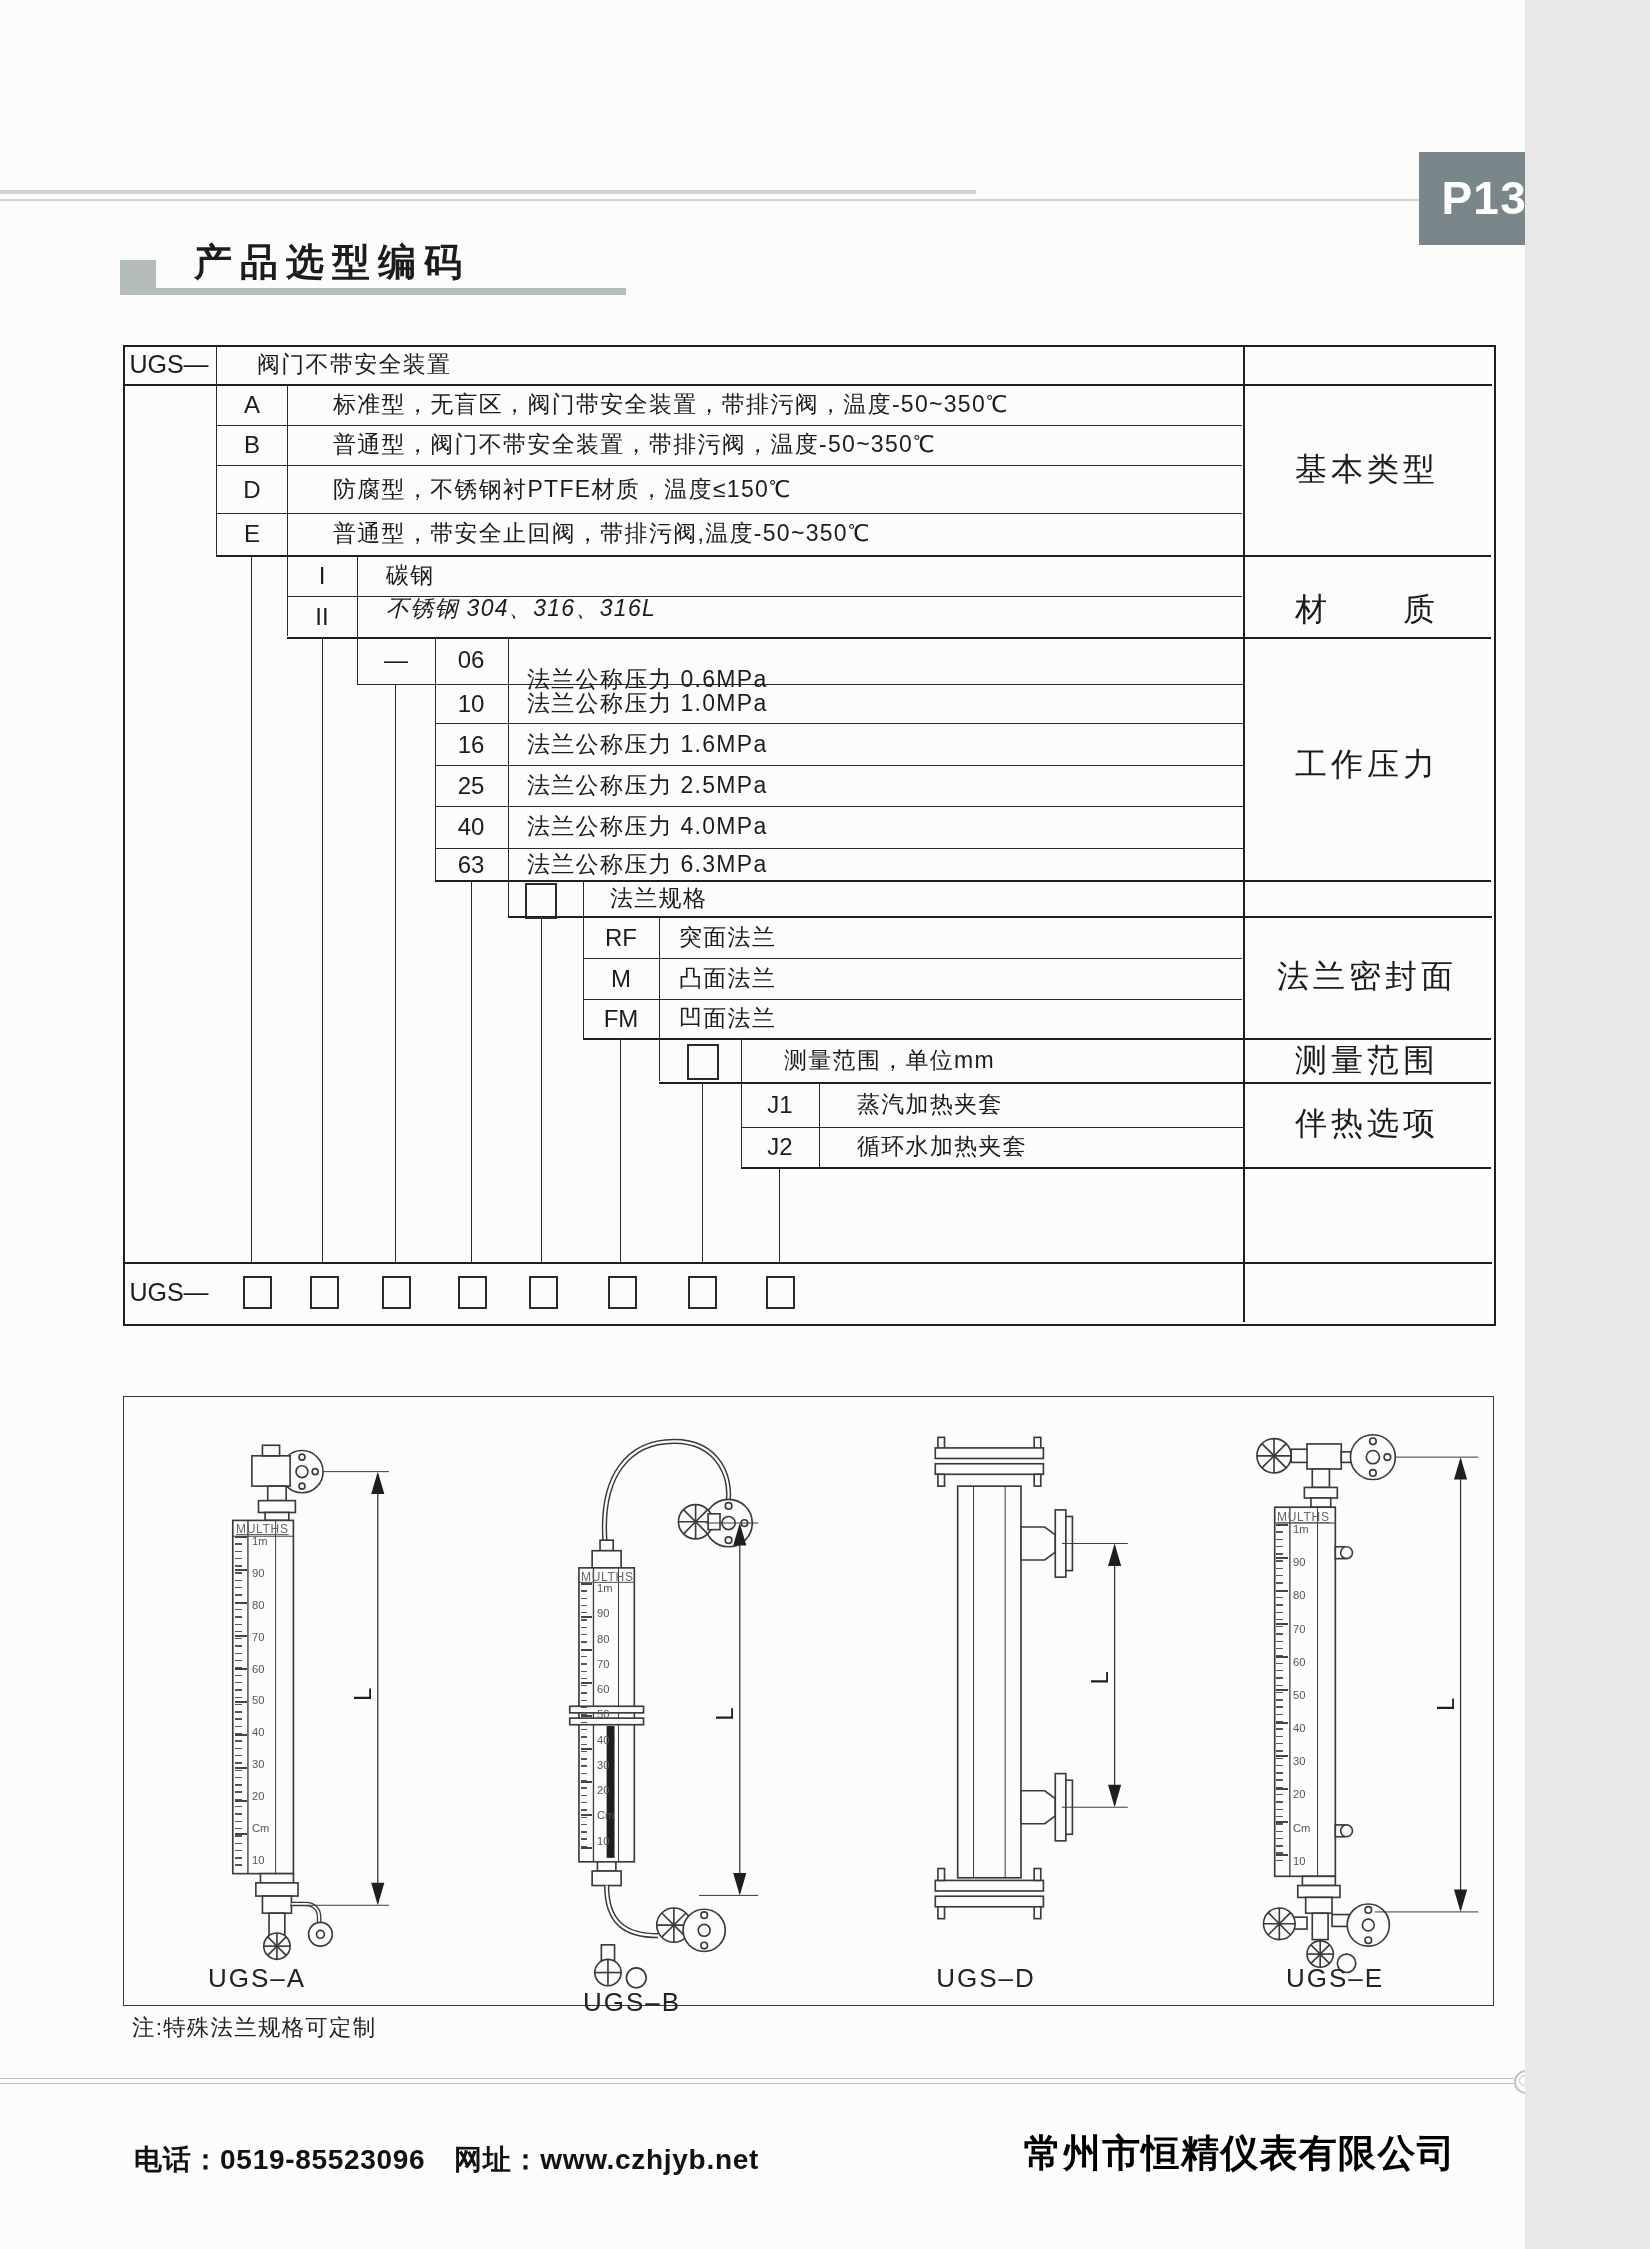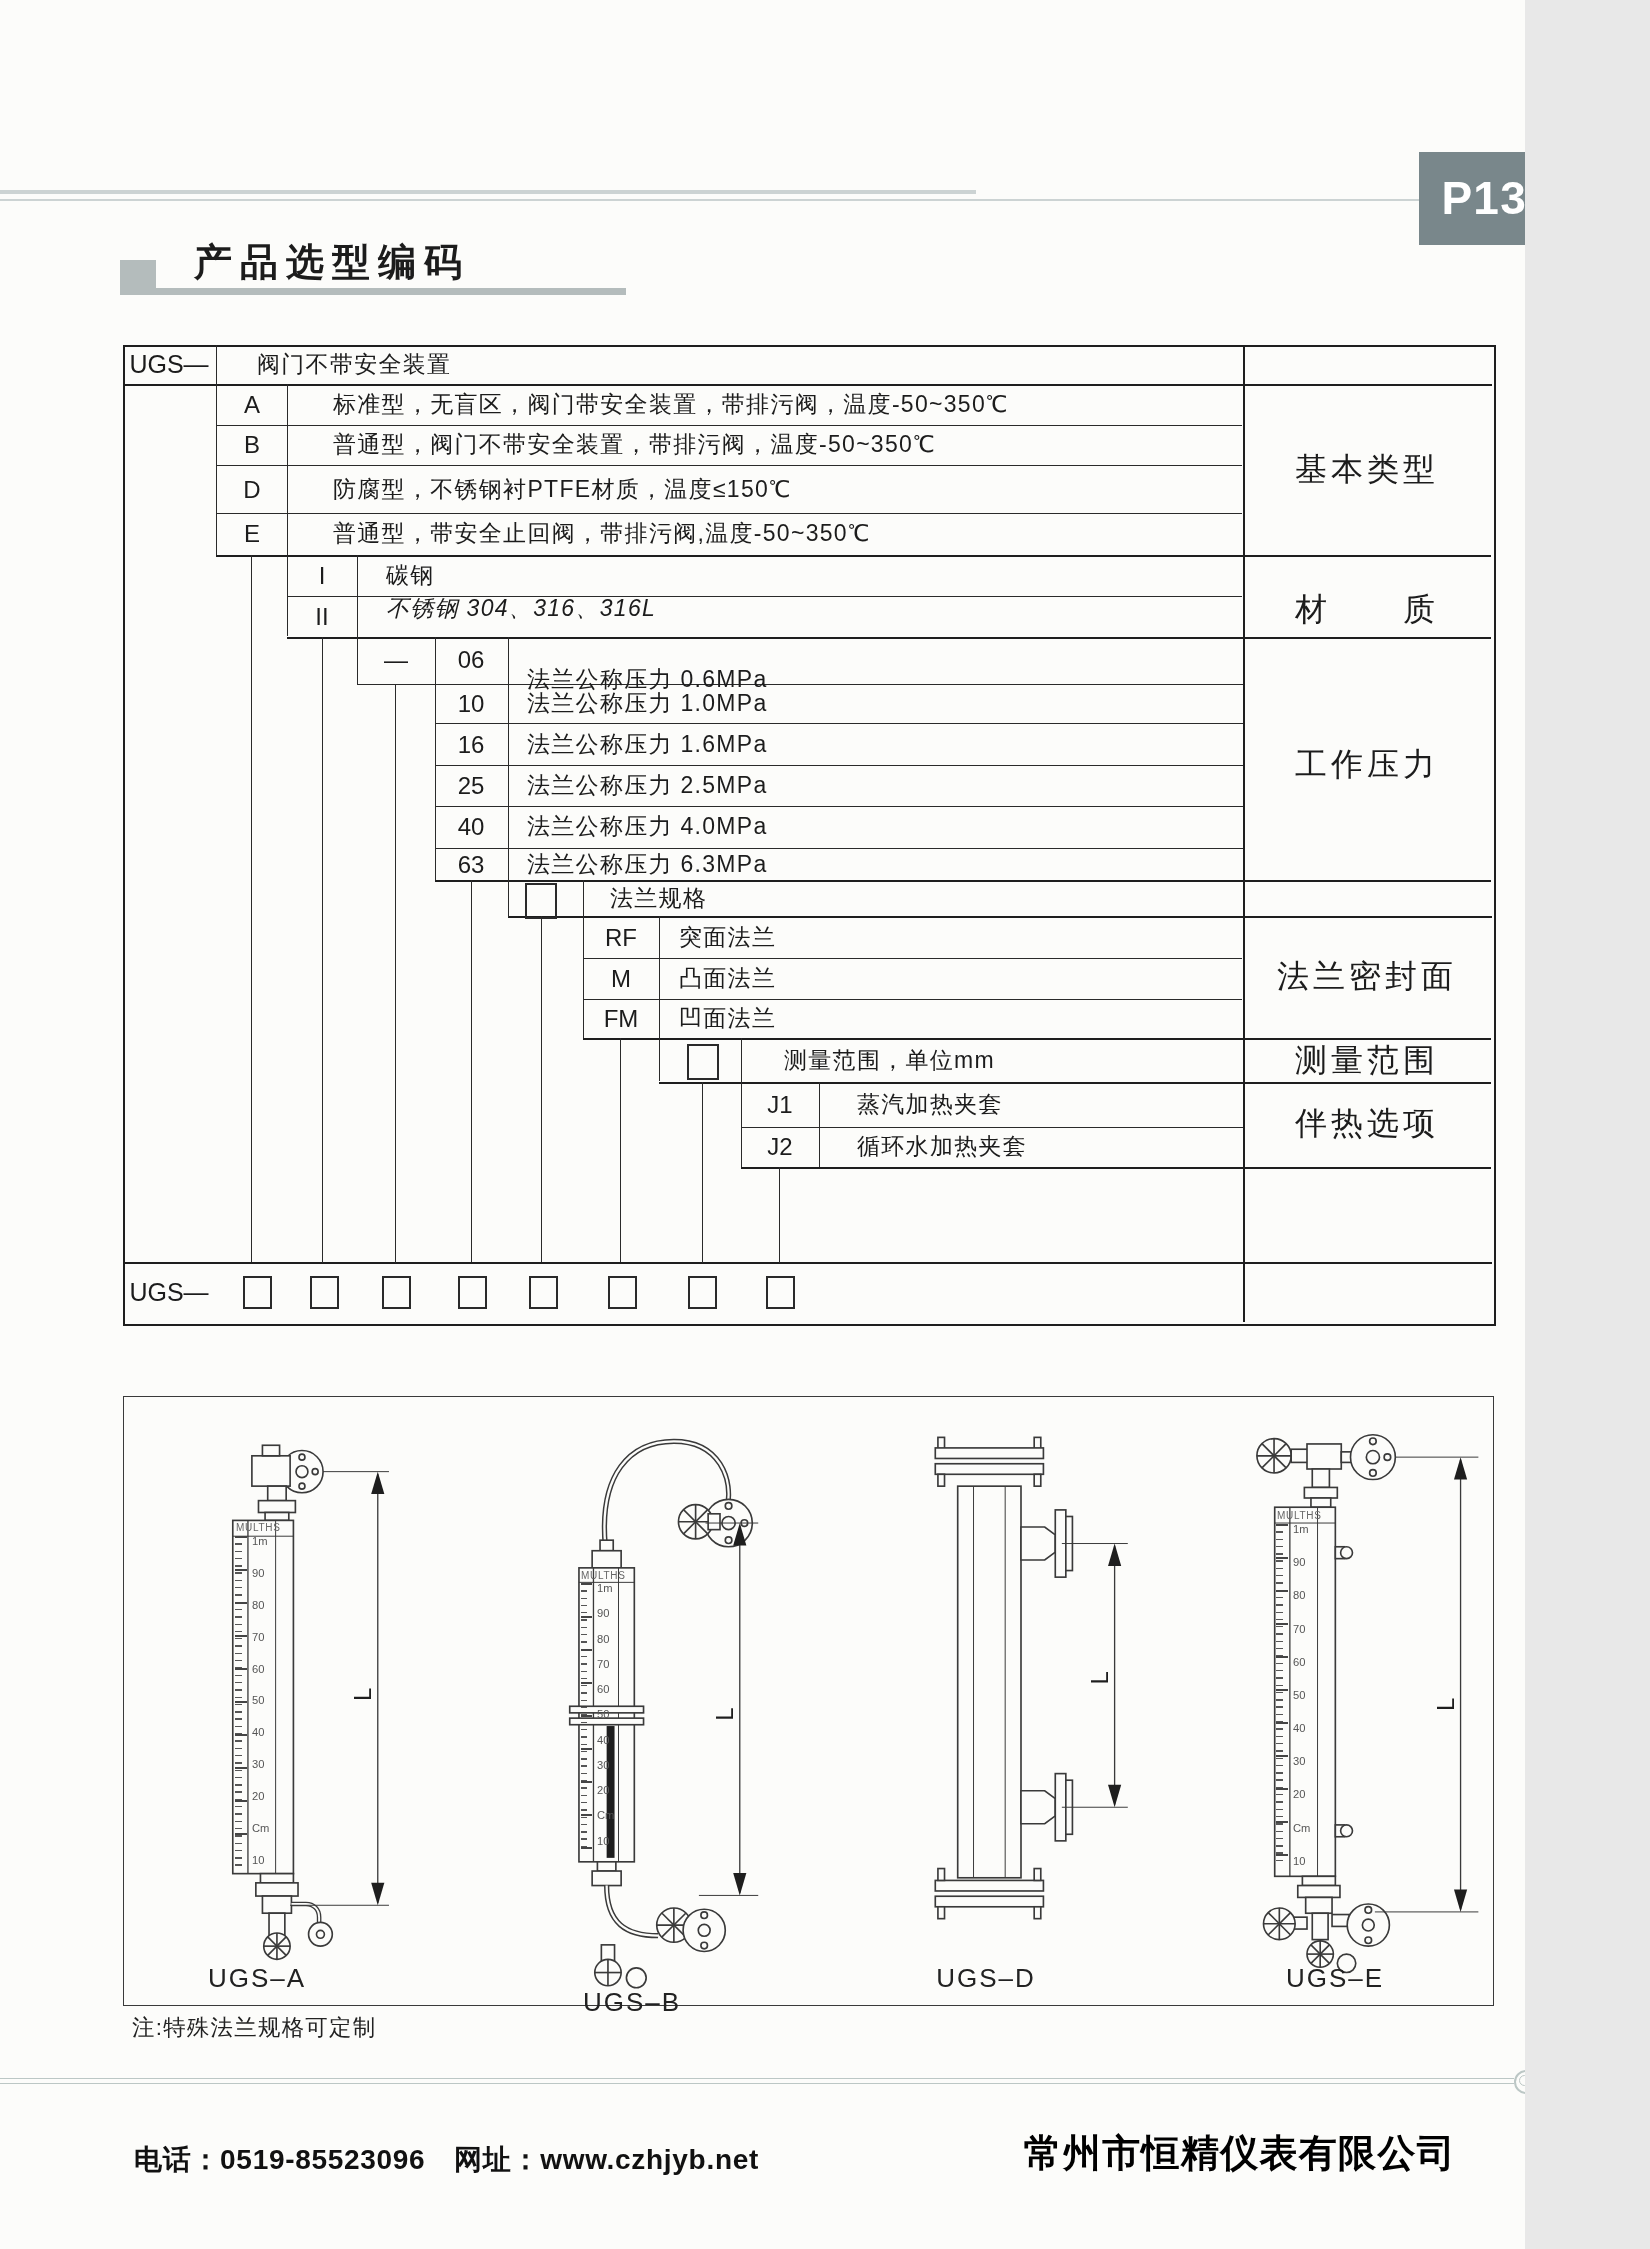--- a/index.html
+++ b/index.html
@@ -12,21 +12,21 @@
   .vl.thin{width:1.3px;background:#2a2a2a;}
   .desc{position:absolute;height:33px;line-height:33px;font-size:23px;letter-spacing:1.3px;white-space:nowrap;}
   .code{position:absolute;height:33px;line-height:33px;font-size:24px;transform:translateX(-50%);white-space:nowrap;}
   .cat{position:absolute;height:33px;line-height:33px;font-size:32px;letter-spacing:4px;transform:translateX(-50%);white-space:nowrap;}
   .sqr{position:absolute;width:25px;height:29px;border:2px solid #2a2a2a;background:#fcfcfa;}
   .boxglyph{position:absolute;width:28px;height:32px;border:2px solid #2a2a2a;transform:translateX(-50%);}
   .ticks-min{position:absolute;background:repeating-linear-gradient(to bottom,#555 0 1.3px,transparent 1.3px 7.3px);}
   .ticks-maj{position:absolute;background:repeating-linear-gradient(to bottom,#444 0 2px,transparent 2px 33px);}
   .marks{position:absolute;display:flex;flex-direction:column;justify-content:space-between;font-size:11.2px;color:#555;}
   .marks span{line-height:11.2px;}
-  .brand{position:absolute;font-size:10px;color:#666;letter-spacing:0.7px;}
+  .brand{position:absolute;font-size:12px;color:#666;letter-spacing:0.7px;text-decoration:underline;}
   .gauge-label{position:absolute;transform:translateX(-50%);font-size:26px;letter-spacing:2px;color:#222;}
   svg{position:absolute;overflow:visible;}
 </style>
 </head>
 <body>
 
 <div id="page">
 
   <div class="abs" style="left:0;top:190px;width:976px;height:4px;background:#ccd3d3;"></div>
   <div class="abs" style="left:0;top:199px;width:1419px;height:2px;background:#ccd3d3;"></div>

